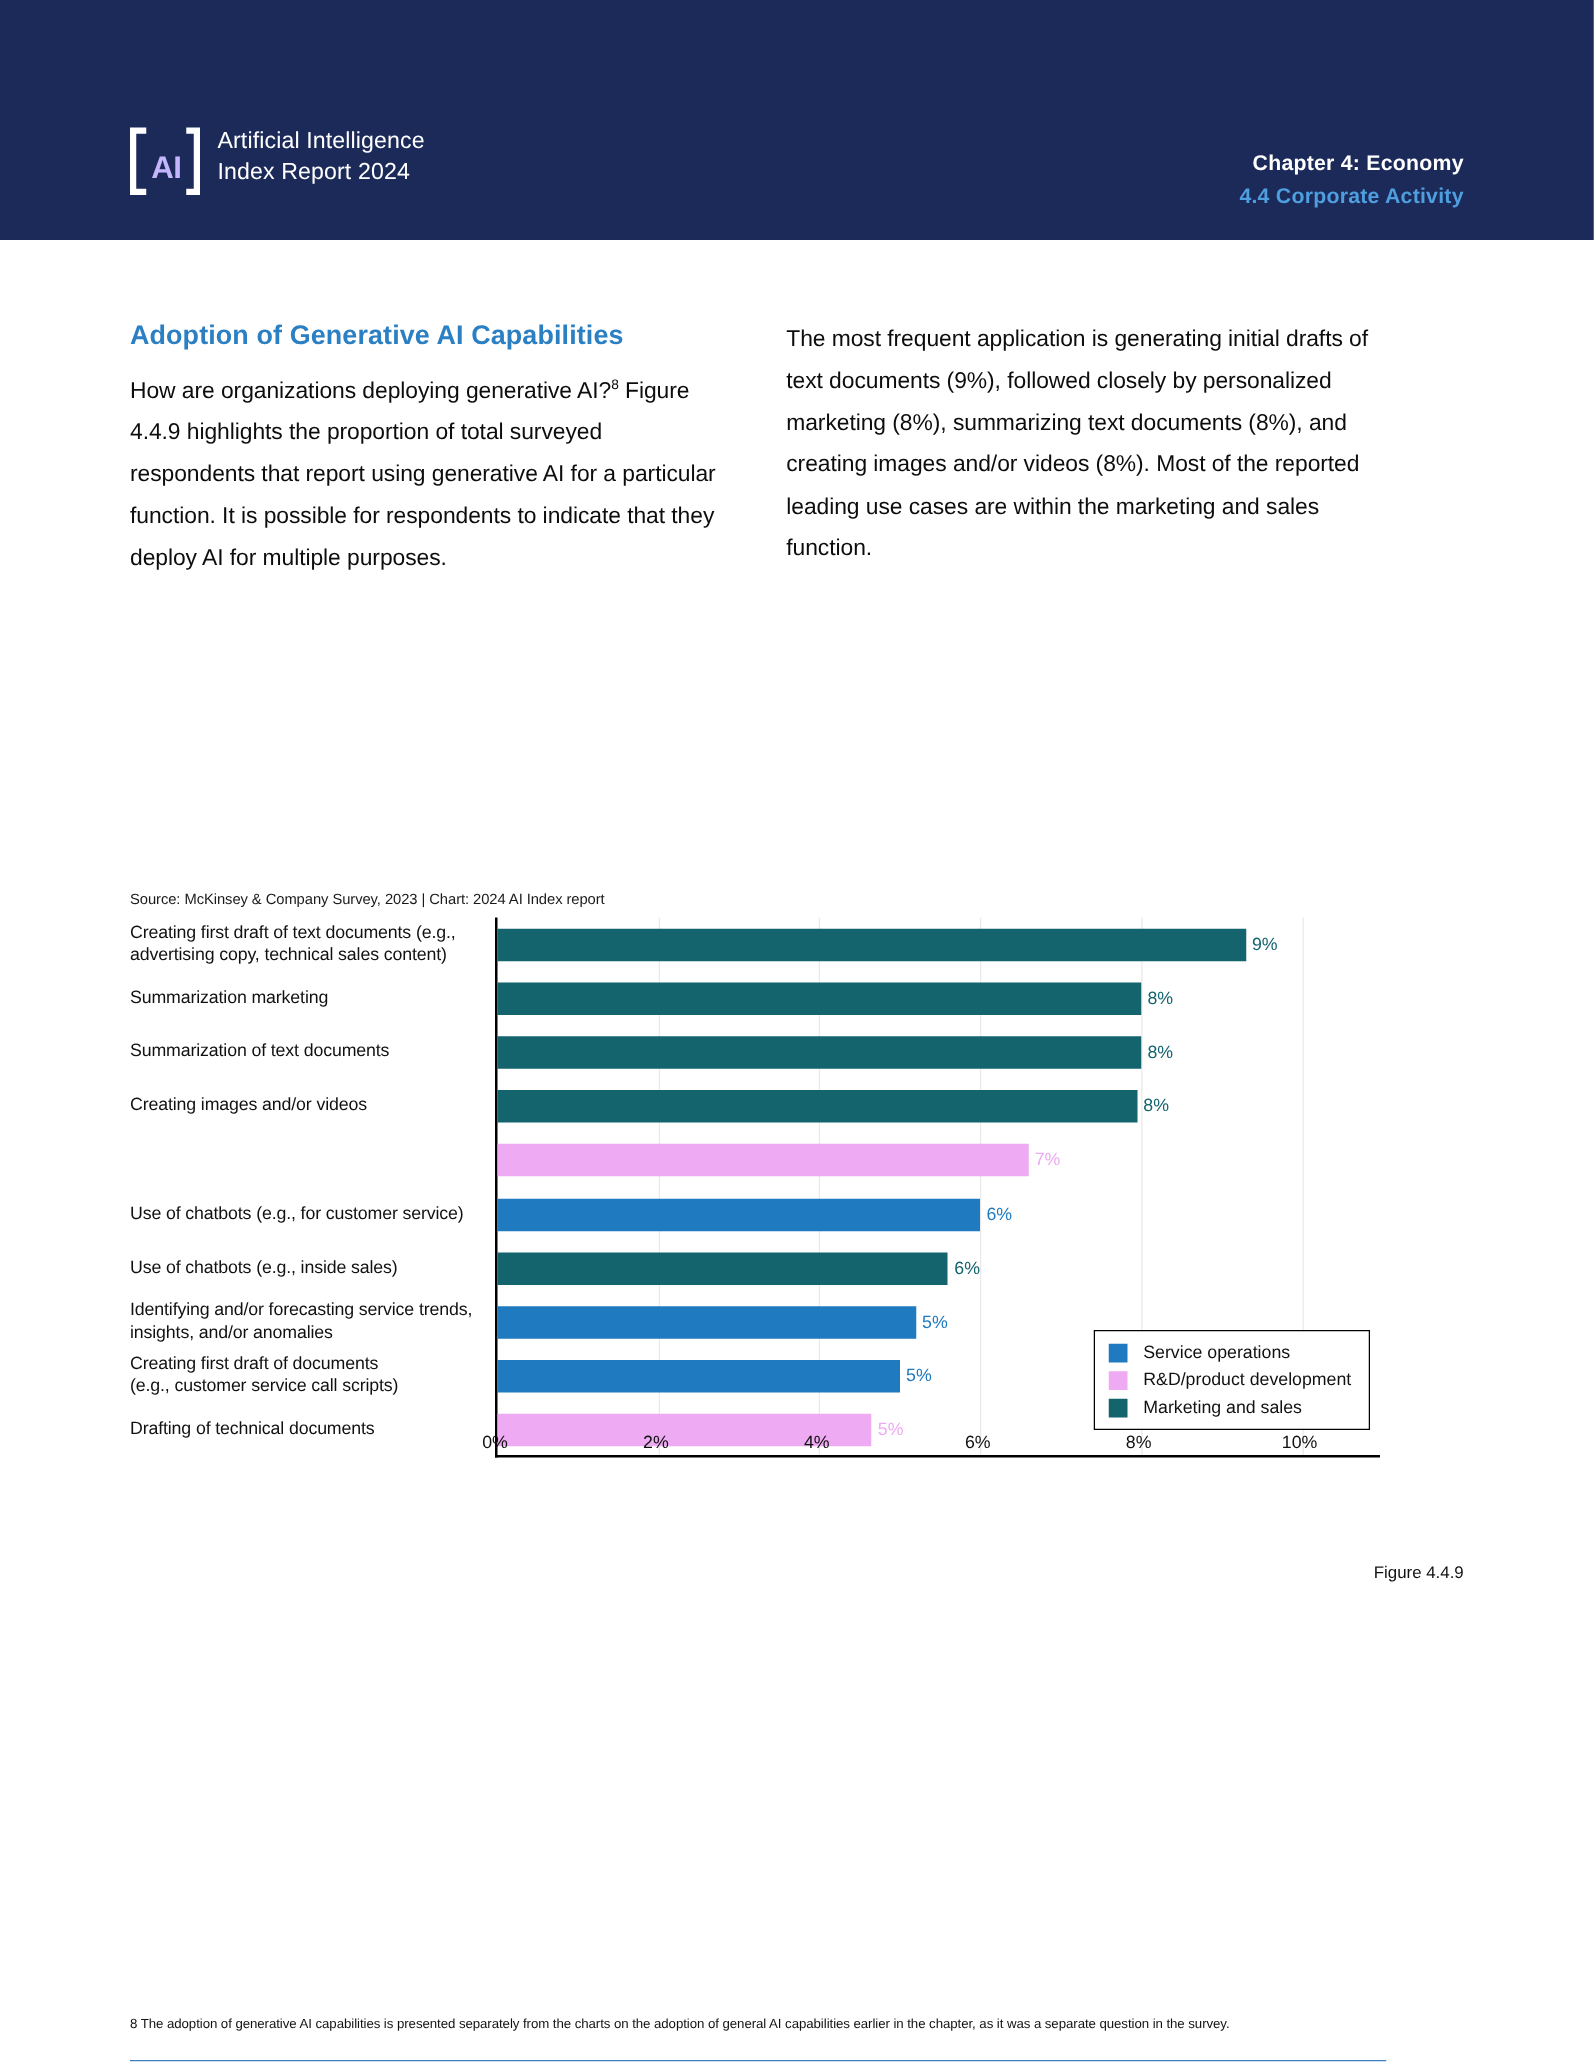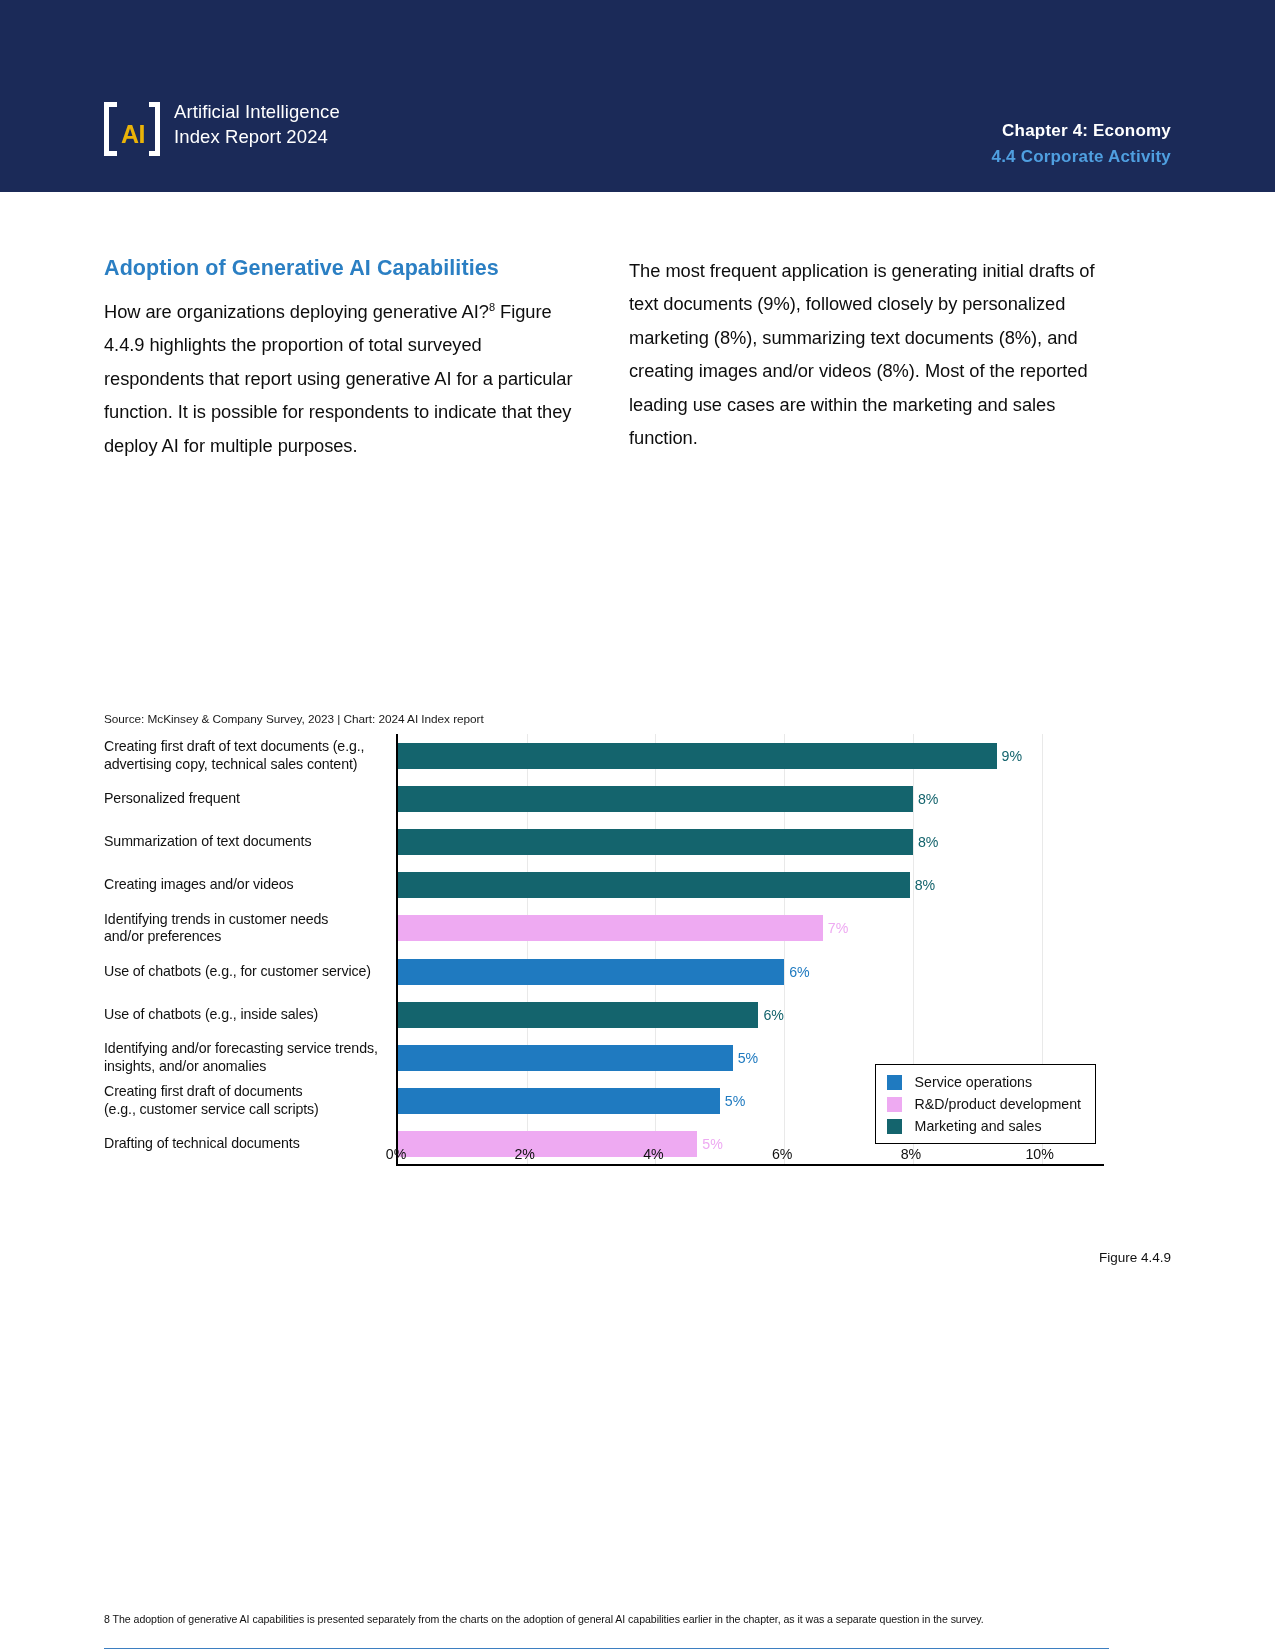--- a/index.html
+++ b/index.html
@@ -50,21 +50,21 @@
   .logo-mark .notch-b {
     position: absolute;
     left: 13px; bottom: -3px;
     width: 32px; height: 12px;
     background: #1b2a58;
   }
   .logo-mark .ai-text {
     position: absolute;
     left: 9px; top: 16px;
     width: 40px; height: 32px;
-    color: #eab308;
+    color: #c4b5fd;
     font-size: 25px;
     font-weight: 800;
     letter-spacing: -0.5px;
     line-height: 32px;
     text-align: center;
     font-family: "Liberation Sans", sans-serif;
   }
   .brand-text {
     color: #ffffff;
     font-size: 18.5px;
@@ -315,30 +315,27 @@
 
   <div class="chart-block">
     <div class="chart-source">Source: McKinsey &amp; Company Survey, 2023 | Chart: 2024 AI Index report</div>
 
     <div class="plot-wrap">
       <div class="cat-col">
           <div class="row" style="top: 0px;">
             <div class="cat-label"><span>Creating first draft of text documents (e.g.,</span><br><span>advertising copy, technical sales content)</span></div>
           </div>
           <div class="row" style="top: 43.2px;">
-            <div class="cat-label"><span>Personalized frequent</span></div>
+            <div class="cat-label"><span>Summarization marketing</span></div>
           </div>
           <div class="row" style="top: 86.4px;">
             <div class="cat-label"><span>Summarization of text documents</span></div>
           </div>
           <div class="row" style="top: 129.6px;">
             <div class="cat-label"><span>Creating images and/or videos</span></div>
-          </div>
-          <div class="row" style="top: 172.8px;">
-            <div class="cat-label"><span>Identifying trends in customer needs</span><br><span>and/or preferences</span></div>
           </div>
           <div class="row" style="top: 216px;">
             <div class="cat-label"><span>Use of chatbots (e.g., for customer service)</span></div>
           </div>
           <div class="row" style="top: 259.2px;">
             <div class="cat-label"><span>Use of chatbots (e.g., inside sales)</span></div>
           </div>
           <div class="row" style="top: 345.6px;">
             <div class="cat-label"><span>Creating first draft of documents</span><br><span>(e.g., customer service call scripts)</span></div>
           </div>

